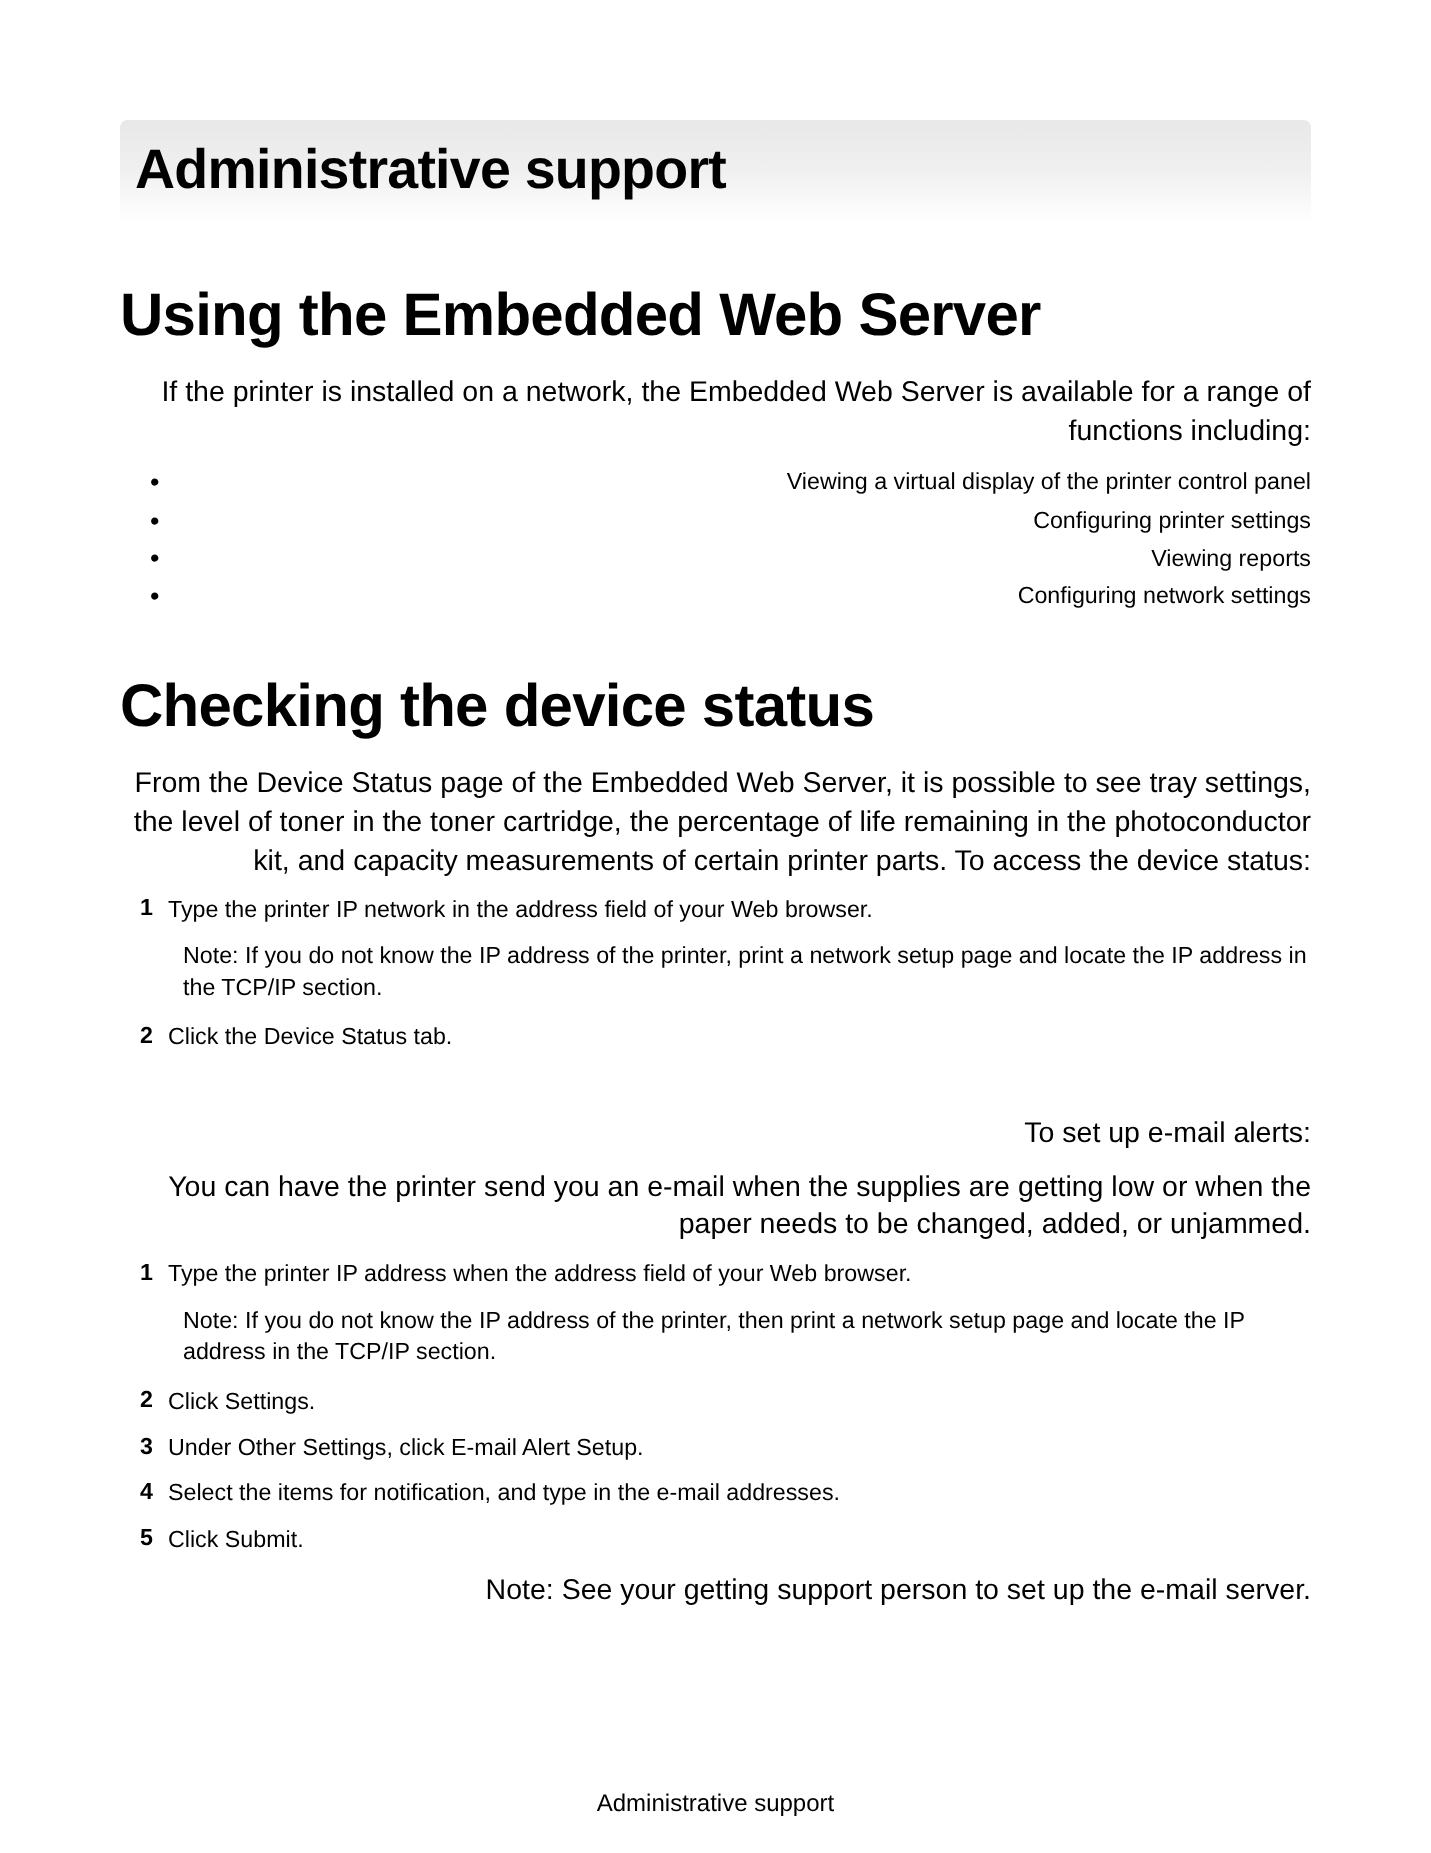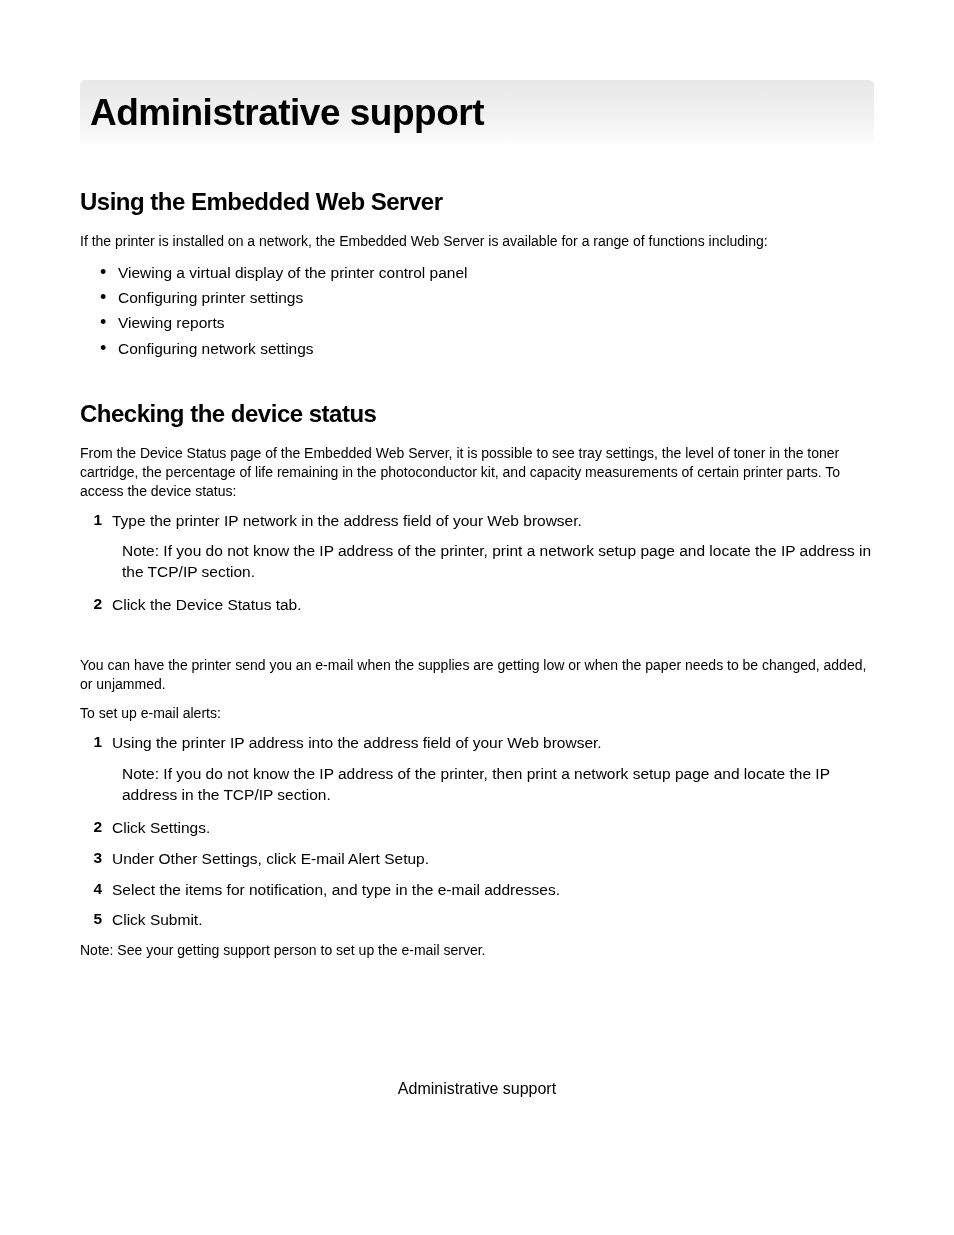--- a/index.html
+++ b/index.html
@@ -17,34 +17,36 @@
     .page-title {
       font-size: 37px;
       font-weight: bold;
       padding: 12px 10px 14px 10px;
       margin-bottom: 40px;
       background: linear-gradient(to bottom, #e8e8e8 0%, #f0f0f0 50%, #ffffff 100%);
       border-radius: 5px 5px 0 0;
       letter-spacing: -0.5px;
     }
     .section-heading {
-      font-size: 24px;
+      font-size: 40px;
       font-weight: bold;
       margin-bottom: 16px;
       letter-spacing: -0.5px;
     }
     .body-text {
-      font-size: 14px;
+      font-size: 19px;
       line-height: 1.35;
       margin-bottom: 10px;
+      text-align: right;
     }
     ul.bullet-list {
       list-style: none;
       padding-left: 38px;
       margin-bottom: 10px;
+      text-align: right;
     }
     ul.bullet-list li {
       font-size: 15.5px;
       line-height: 1.5;
       position: relative;
       margin-bottom: 2px;
     }
     ul.bullet-list li::before {
       content: "•";
       position: absolute;
@@ -118,25 +120,25 @@
   </p>
   <div class="numbered-item">
     <div class="num">2</div>
     <div class="content">
       <span>Click the </span><span class="bold">Device Status</span><span> tab.</span>
     </div>
   </div>
 </div>
 
 <div class="section">
+  <p class="body-text">To set up e-mail alerts:</p>
   <p class="body-text">You can have the printer send you an e-mail when the supplies are getting low or when the paper needs to be changed, added, or unjammed.</p>
-  <p class="body-text">To set up e-mail alerts:</p>
   <div class="numbered-item">
     <div class="num">1</div>
-    <div class="content">Using the printer IP address into the address field of your Web browser.</div>
+    <div class="content">Type the printer IP address when the address field of your Web browser.</div>
   </div>
   <p class="note-indent">
     <span class="bold">Note:</span><span> If you do not know the IP address of the printer, then print a network setup page and locate the IP address in the TCP/IP section.</span>
   </p>
   <div class="numbered-item">
     <div class="num">2</div>
     <div class="content">
       <span>Click </span><span class="bold">Settings</span><span>.</span>
     </div>
   </div>

